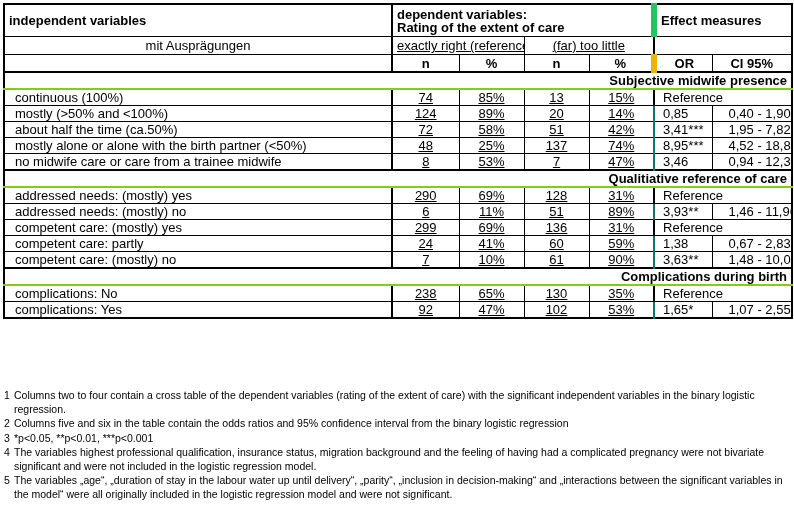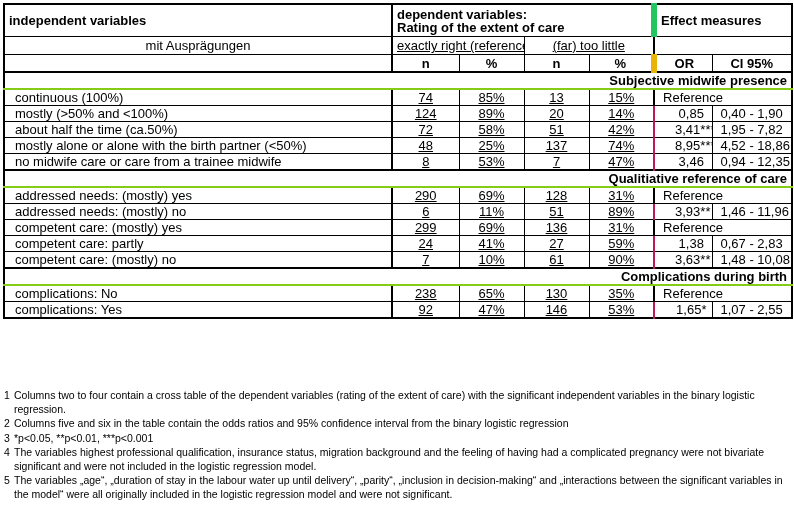--- a/index.html
+++ b/index.html
@@ -12,22 +12,22 @@
                   white-space: nowrap; overflow: hidden; }
   table.main tr.h1 td { height: 31px; line-height: 13px; font-weight: bold; vertical-align: middle; }
   table.main tr.h1 td.dep { border-left: 2px solid #000; }
   table.main tr.h1 td.eff { border-left: 6px solid #22c55e; }
   table.main tr.h2 td { height: 17px; line-height: 17px; text-align: center; }
   table.main tr.h3 td { height: 16px; font-weight: bold; text-align: center; border-bottom: 2px solid #000; }
   table.main tr.sec td { font-weight: bold; border-top: 2px solid #000; border-bottom: 2px solid #84cc16; text-align: right; }
   table.main td.lbl { padding-left: 10px; border-right: 2px solid #000; }
   table.main td.lblh { border-right: 2px solid #000; }
   table.main td.num { text-align: center; text-decoration: underline; }
-  table.main td.or { text-align: center; padding-left: 20px; border-left: 2px solid #be185d; }
-  table.main td.ci { text-align: left; padding-left: 8px; }
+  table.main td.or { text-align: left; padding-left: 8px; border-left: 2px solid #0f766e; }
+  table.main td.ci { text-align: left; padding-left: 16px; }
   table.main td.ref { text-align: left; padding-left: 8px; border-left: 2px solid #000; }
   .notes { position: absolute; left: 4px; top: 388px; width: 786px; font-size: 10.5px; line-height: 14.2px; }
   .note { display: flex; }
   .note .num { width: 8px; flex: none; }
   .note .txt { flex: 1; padding-left: 2px; }
 </style>
 </head>
 <body>
 
 <table class="main">
@@ -136,21 +136,21 @@
         <td class="num">299</td>
         <td class="num">69%</td>
         <td class="num">136</td>
         <td class="num">31%</td>
         <td class="ref" colspan="2">Reference</td>
       </tr>
       <tr>
         <td class="lbl">competent care: partly</td>
         <td class="num">24</td>
         <td class="num">41%</td>
-        <td class="num">27</td>
+        <td class="num">60</td>
         <td class="num">59%</td>
         <td class="or">1,38</td>
         <td class="ci">0,67 - 2,83</td>
       </tr>
       <tr>
         <td class="lbl">competent care: (mostly) no</td>
         <td class="num">7</td>
         <td class="num">10%</td>
         <td class="num">61</td>
         <td class="num">90%</td>
@@ -165,21 +165,21 @@
         <td class="num">238</td>
         <td class="num">65%</td>
         <td class="num">130</td>
         <td class="num">35%</td>
         <td class="ref" colspan="2">Reference</td>
       </tr>
       <tr>
         <td class="lbl">complications: Yes</td>
         <td class="num">92</td>
         <td class="num">47%</td>
-        <td class="num">146</td>
+        <td class="num">102</td>
         <td class="num">53%</td>
         <td class="or">1,65*</td>
         <td class="ci">1,07 - 2,55</td>
       </tr>
     </tbody>
 </table>
 
 <div class="notes" id="notes">
     <div class="note">
       <span class="num">1</span>

